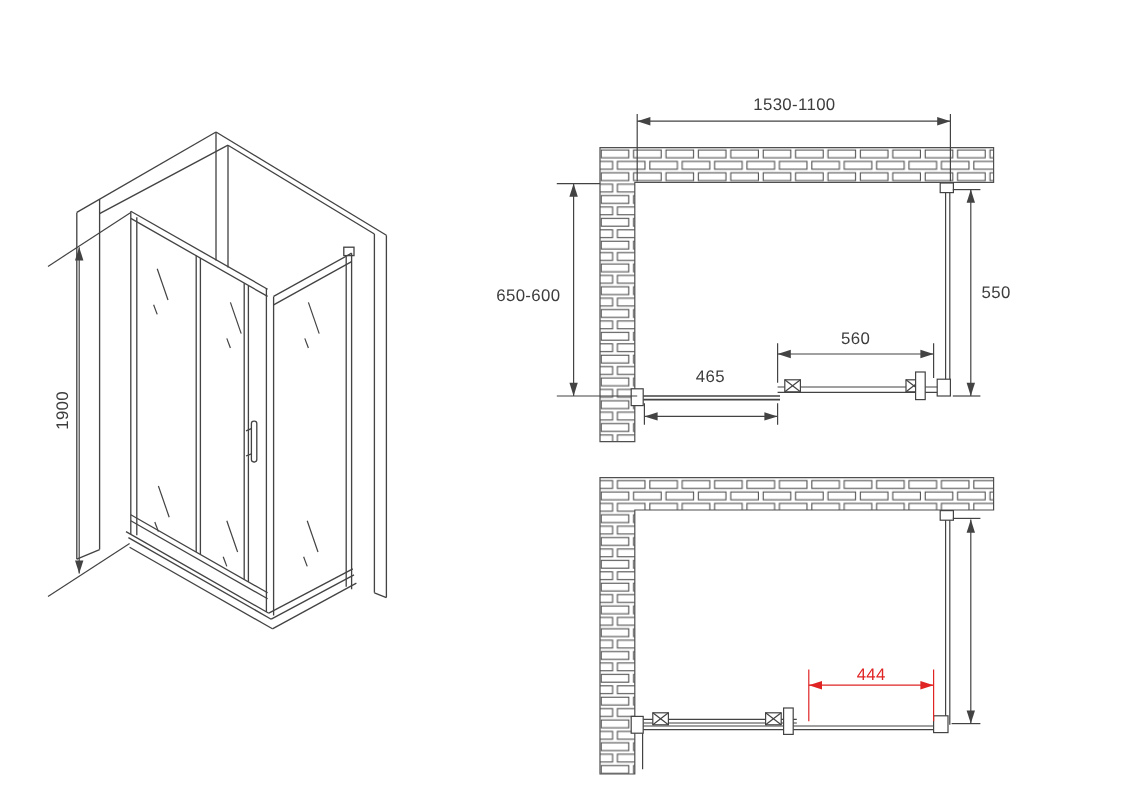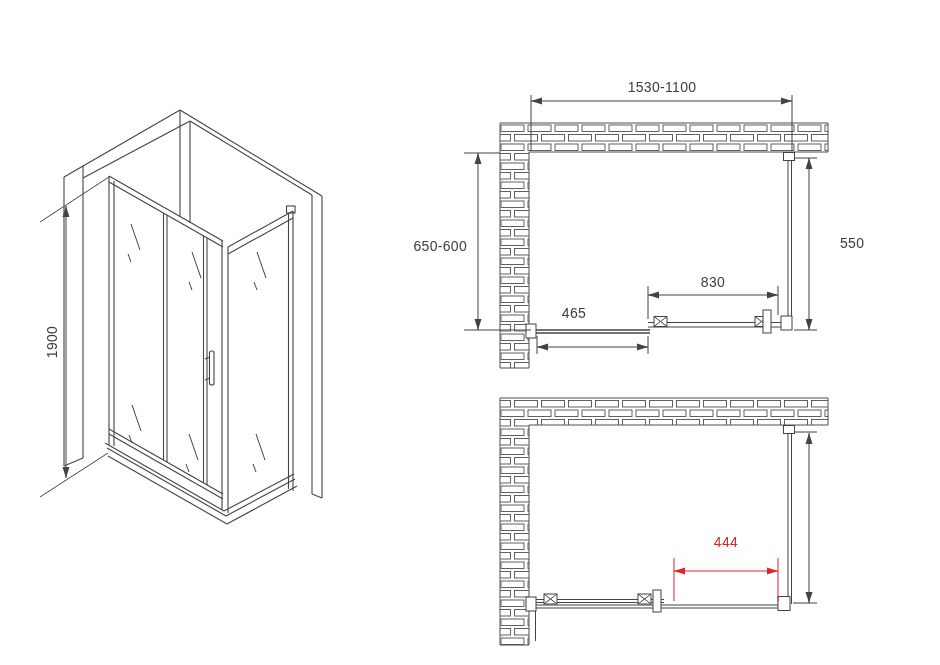--- a/index.html
+++ b/index.html
@@ -224,20 +224,20 @@
       </g>
     </g>
   </svg>
 
   <div class="dim-label rotated" style="left:52px;top:342px;">1900</div>
 
   <div class="dim-label" style="left:662px;top:87px;">1530-1100</div>
 
   <div class="dim-label right-anchor" style="left:467px;top:246px;">650-600</div>
 
-  <div class="dim-label left-anchor" style="left:840px;top:243px;text-align:center;">550</div>
-
-  <div class="dim-label" style="left:713px;top:282px;">830</div>
-
-  <div class="dim-label" style="left:574px;top:313px;">465</div>
-
-  <div class="dim-label red" style="left:726px;top:542px;">444</div>
+  <div class="dim-label left-anchor" style="left:818px;top:243px;text-align:center;">550</div>
+
+  <div class="dim-label" style="left:713px;top:282px;">560</div>
+
+  <div class="dim-label" style="left:592px;top:313px;">465</div>
+
+  <div class="dim-label red" style="left:726px;top:562px;">444</div>
 </div>
 
 </body></html>

